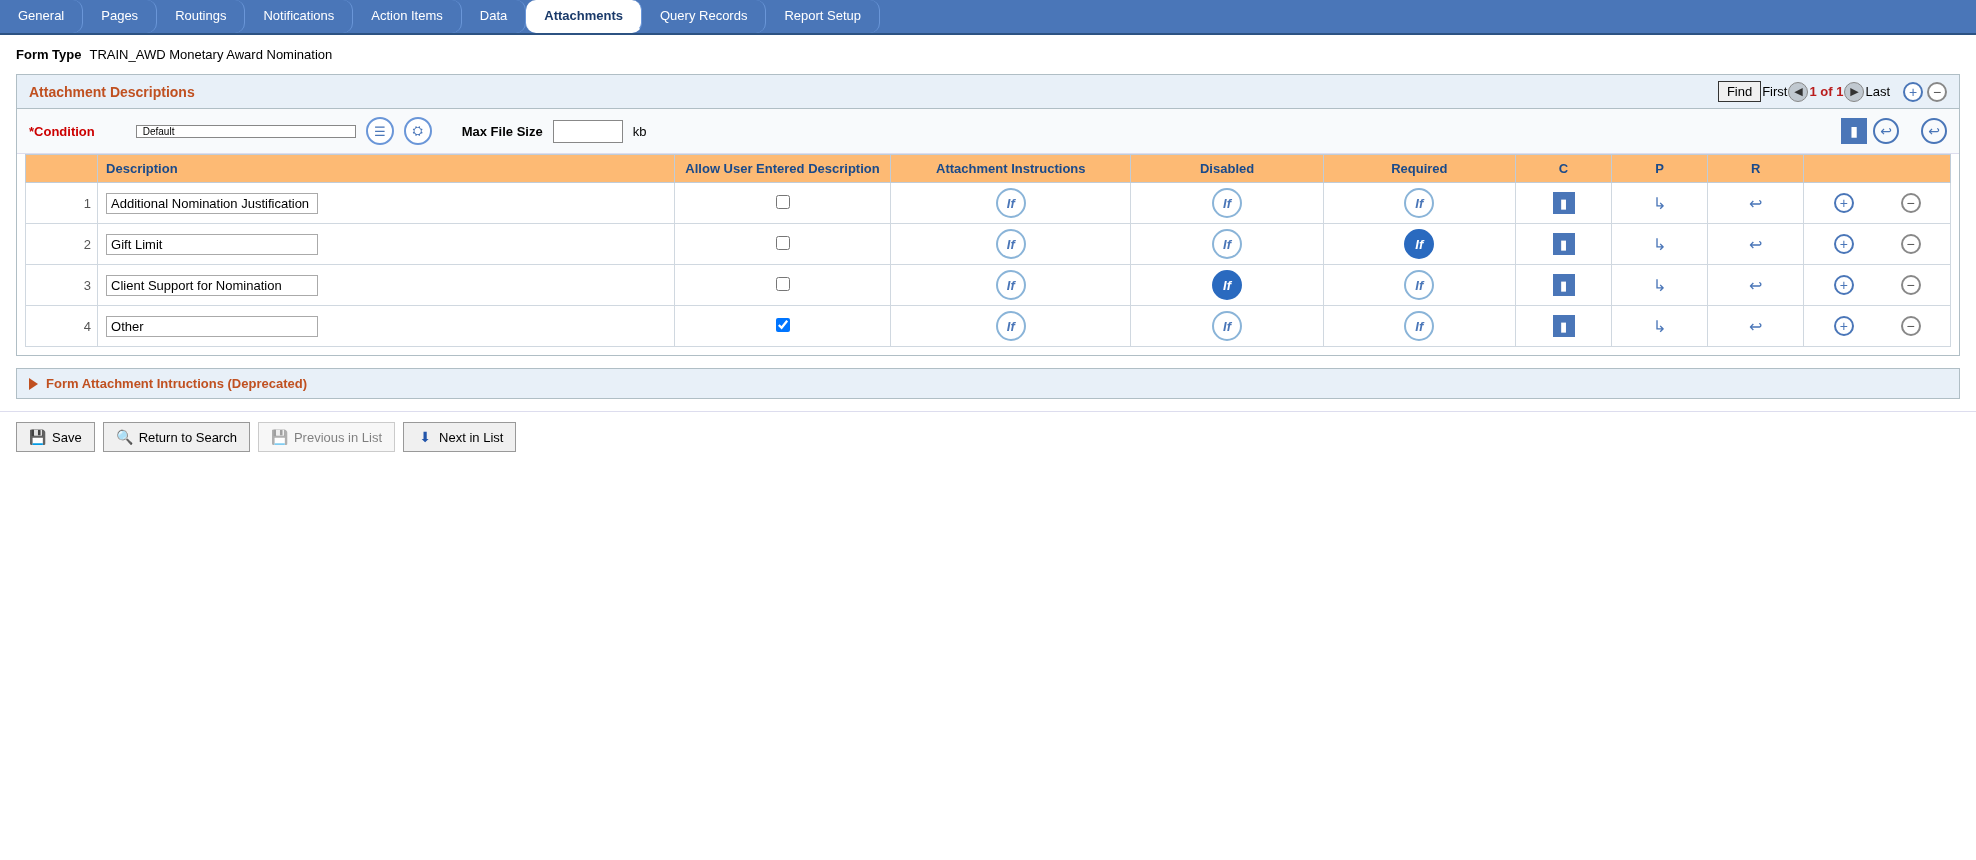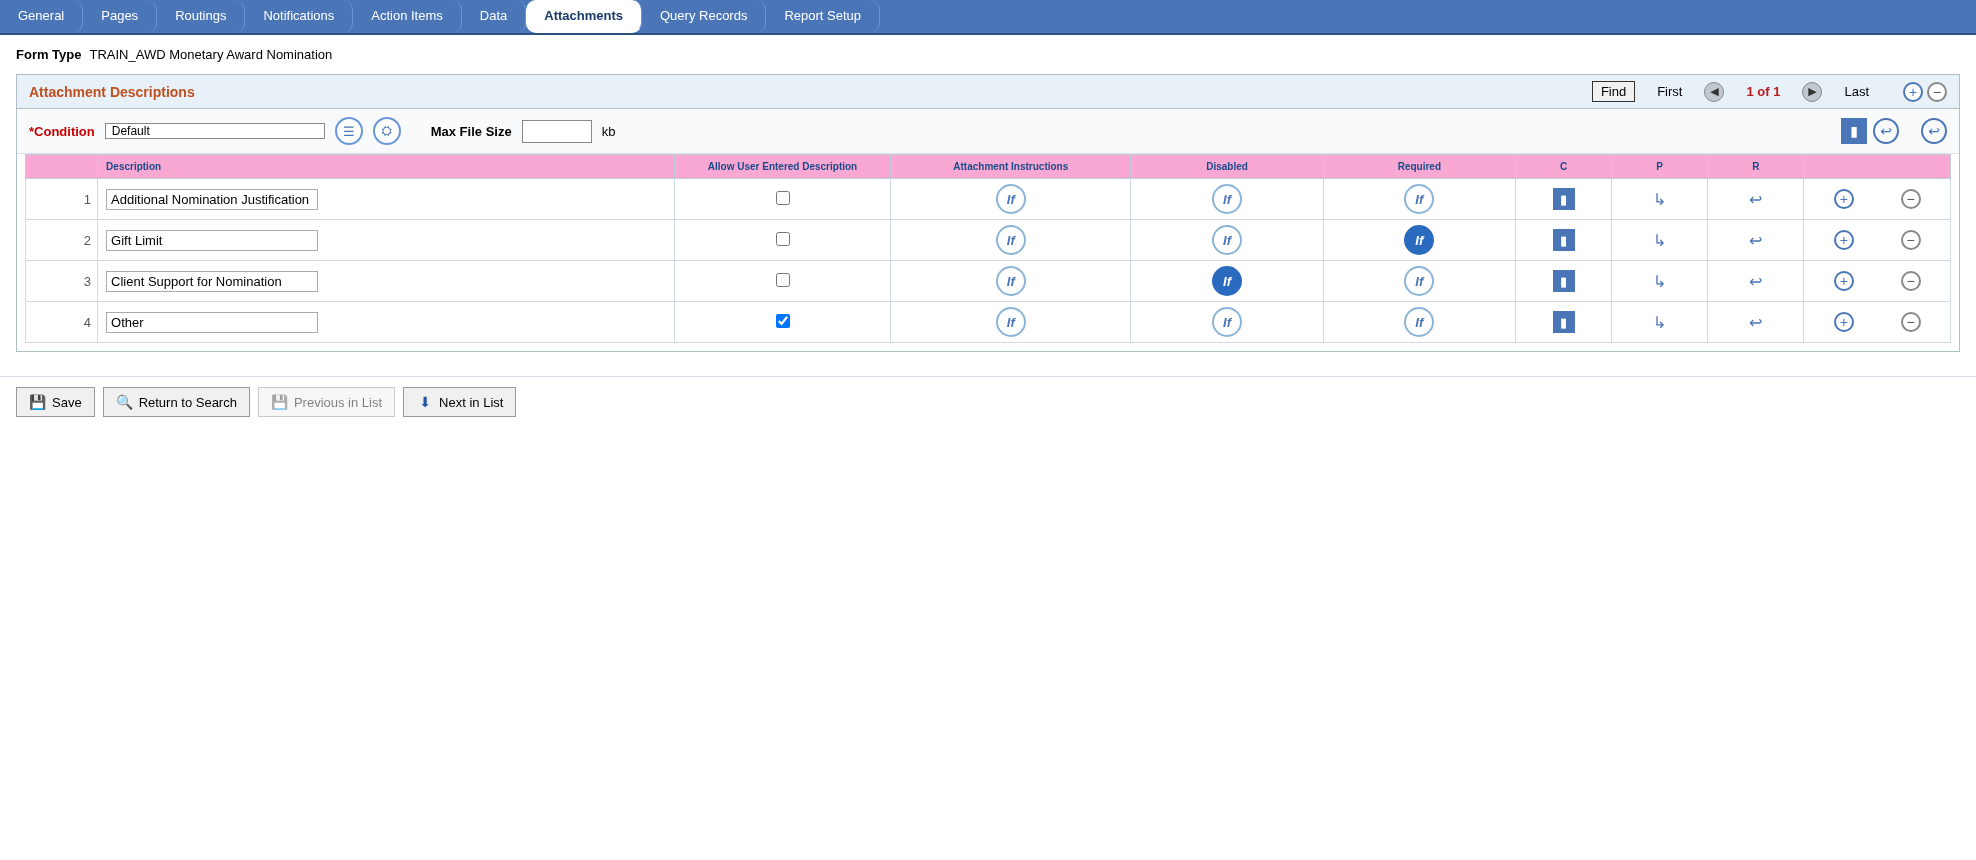--- a/index.html
+++ b/index.html
@@ -54,21 +54,21 @@
       border-bottom: 1px solid #b0bec5;
     }
     .panel-title {
       color: #c05020;
       font-weight: bold;
       font-size: 14px;
     }
     .panel-nav {
       display: flex;
       align-items: center;
-      gap: 22px;
+      gap: 1px;
       font-size: 13px;
     }
     .find-btn {
       border: 1px solid #333;
       padding: 2px 8px;
       background: #f0f0f0;
       cursor: pointer;
       font-size: 13px;
     }
     .nav-text { color: #000; }
@@ -91,21 +91,22 @@
       align-items: center;
       gap: 10px;
       background: #f8fafc;
       border-bottom: 1px solid #dde;
     }
     .condition-label { font-weight: bold; color: #c00; font-size: 13px; }
     .condition-input {
       border: 1px solid #888;
       padding: 0 6px;
       width: 220px;
-      font-size: 12px;
+      font-size: 10px;
+      margin-left: 31px;
     }
     .icon-circle {
       width: 28px; height: 28px;
       border-radius: 50%;
       border: 2px solid #6a96d8;
       background: #fff;
       display: flex; align-items: center; justify-content: center;
       cursor: pointer;
       color: #4a76b8;
       font-size: 13px;
@@ -132,27 +133,27 @@
       border: 2px solid #4a76b8;
       display: flex; align-items: center; justify-content: center;
       cursor: pointer;
       color: #4a76b8;
       font-size: 14px;
     }
 
     
     .att-table { width: 100%; border-collapse: collapse; }
     .att-table th {
-      background: #f9a8d4;
+      background: #fdba74;
       color: #1a4a8a;
       font-weight: bold;
       padding: 6px 8px;
       text-align: center;
       border: 1px solid #c0ccd8;
-      font-size: 10px;
+      font-size: 13px;
     }
     .att-table th.left { text-align: left; }
     .att-table td {
       padding: 5px 8px;
       border: 1px solid #d0d8e0;
       vertical-align: middle;
       text-align: center;
       background: #fff;
     }
     .att-table td.num { color: #555; text-align: right; padding-right: 6px; width: 30px; }
@@ -455,20 +456,24 @@
                   <div class="plus-circle">+</div>
                   <div class="minus-circle">−</div>
                 </div>
               </td>
             </tr>
           </tbody>
       </table>
     </div>
   </div>
 
+  <div class="section-header">
+    <div class="section-triangle"></div>
+    <span class="section-title">Form Attachment Intructions (Deprecated)</span>
+  </div>
 
 </div>
 
 <div class="bottom-bar">
   <button class="bottom-btn">
     <span class="btn-icon save">💾</span>
     <span>Save</span>
   </button>
   <button class="bottom-btn">
     <span class="btn-icon return">🔍</span>

